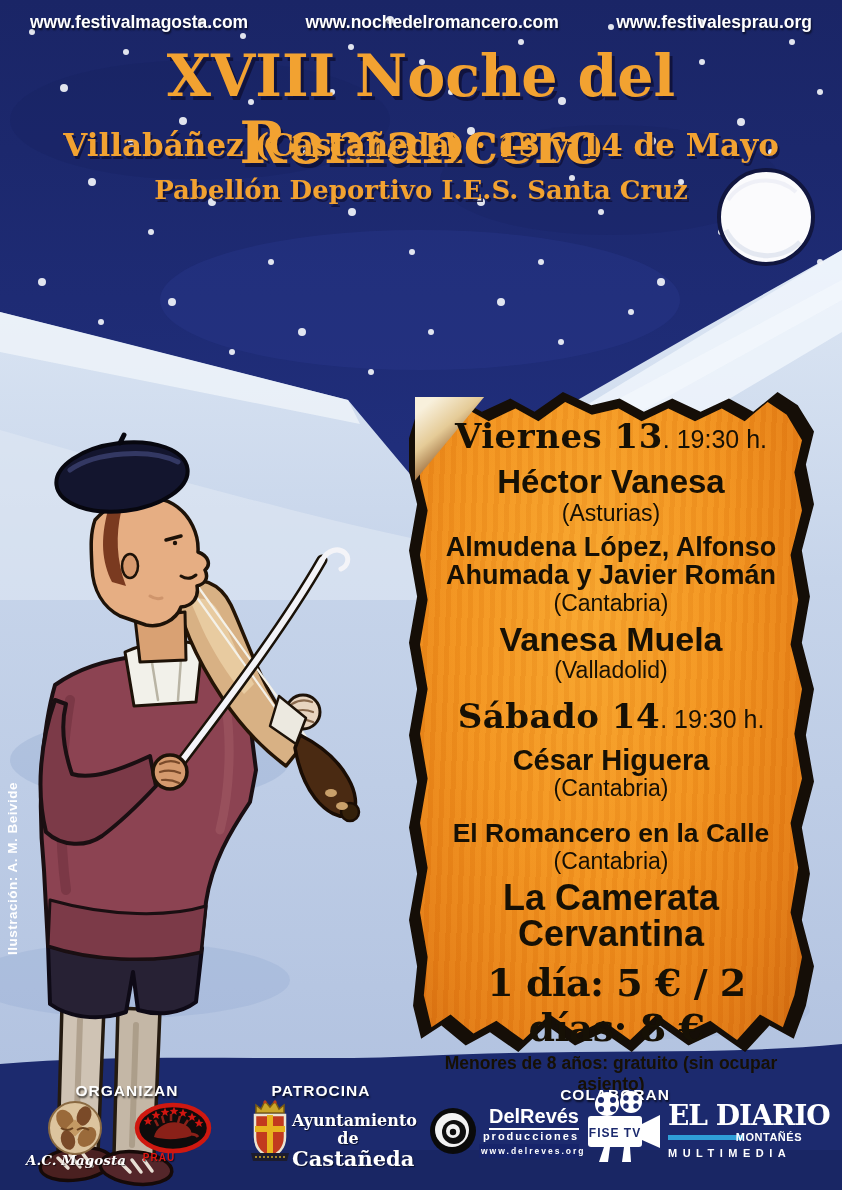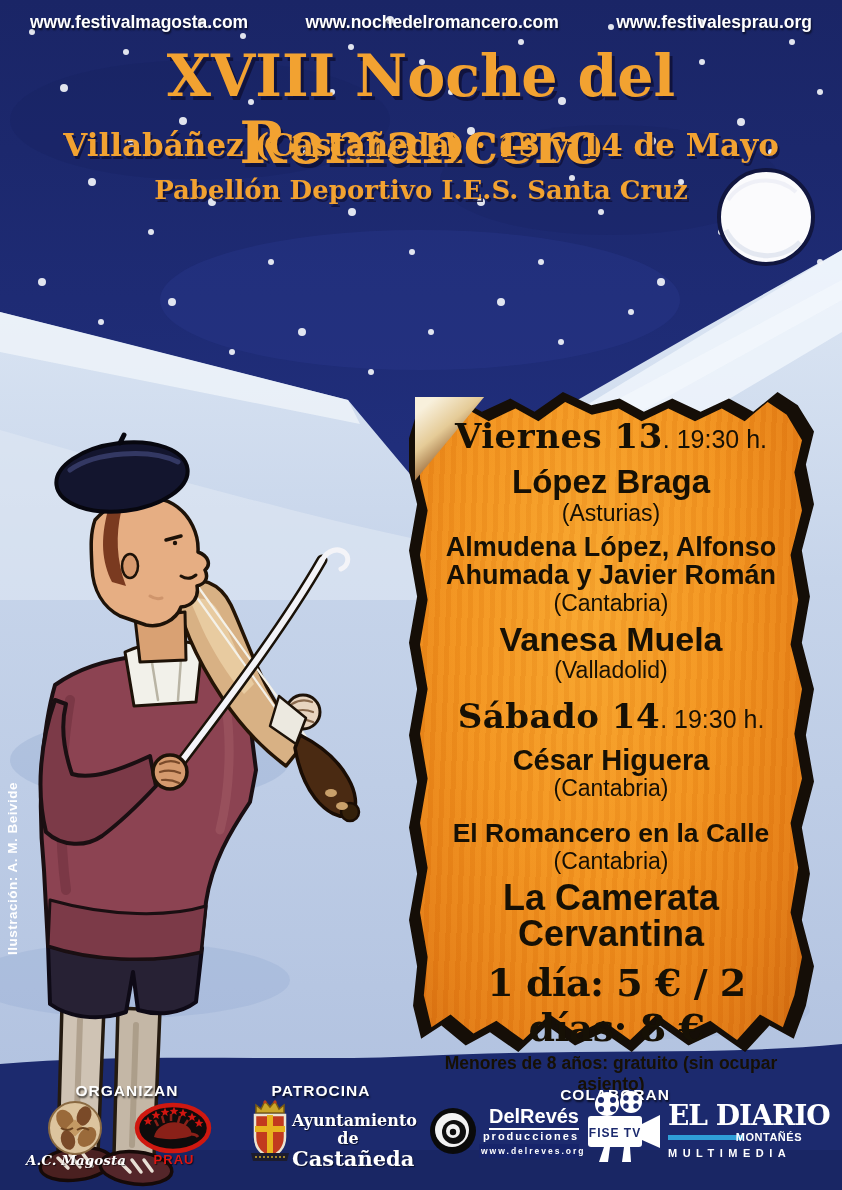--- a/index.html
+++ b/index.html
@@ -59,22 +59,22 @@
   .footer *{box-sizing:border-box;}
   .sec-label{position:absolute;color:#fff;font-weight:bold;font-size:15.5px;letter-spacing:1px;
              text-shadow:1px 2px 2px rgba(0,0,0,.7);text-align:center;}
   .lab-org{left:57px;top:10px;width:140px;}
   .lab-pat{left:255px;top:10px;width:132px;}
   .lab-col{left:549px;top:14px;width:132px;}
   .logo{position:absolute;}
   .logo-caption{position:absolute;color:#fff;font-family:"DejaVu Serif",serif;font-style:italic;
                 font-weight:bold;font-size:13.5px;text-align:center;text-shadow:1px 1px 1px rgba(0,0,0,.6);}
   .cap-magosta{left:26px;top:80px;width:100px;}
-  .cap-prau{left:146px;top:80px;width:56px;color:#e01510;font-style:normal;
-            font-family:"Liberation Sans",sans-serif;font-size:13px;letter-spacing:1px;}
+  .cap-prau{left:131px;top:80px;width:56px;color:#e01510;font-style:normal;
+            font-family:"Liberation Sans",sans-serif;font-size:10px;letter-spacing:1px;}
   .ayto{position:absolute;left:292px;top:40px;width:112px;text-align:center;color:#fff;
         font-family:"DejaVu Serif",serif;font-weight:bold;text-shadow:1px 1px 1px rgba(0,0,0,.6);}
   .ayto-1{font-size:16px;line-height:1.1;}
   .ayto-2{font-size:21px;line-height:1.1;text-align:right;}
   .delreves-text{position:absolute;left:479px;top:34px;width:100px;text-align:right;color:#fff;}
   .dr-name{font-size:20px;font-weight:bold;line-height:1;border-bottom:2px solid #fff;
            display:inline-block;padding-bottom:2px;}
   .dr-sub{font-size:11px;font-weight:bold;letter-spacing:2px;margin-top:0;}
   .dr-url{margin-top:2px;background:#17246b;font-size:8.5px;font-weight:bold;letter-spacing:2px;
           padding:2px 2px;color:#fff;}
@@ -265,21 +265,21 @@
   <div class="credit">Ilustración: A. M. Beivide</div>
 
   <div class="panel">
     <div class="panel-black"></div>
     <div class="panel-orange"></div>
     <div class="curl"></div>
     <div class="panel-content">
 
       <div class="day-line"><span class="g day">Viernes 13</span><span class="time">. 19:30 h.</span></div>
 
-      <div class="act a1">López Braga</div>
+      <div class="act a1">Héctor Vanesa</div>
       <div class="origin">(Asturias)</div>
 
       <div class="act a2">Almudena López, Alfonso Ahumada y Javier Román</div>
       <div class="origin">(Cantabria)</div>
 
       <div class="act a3">Vanesa Muela</div>
       <div class="origin">(Valladolid)</div>
 
       <div class="day-line mt14"><span class="g day">Sábado 14</span><span class="time">. 19:30 h.</span></div>
 

